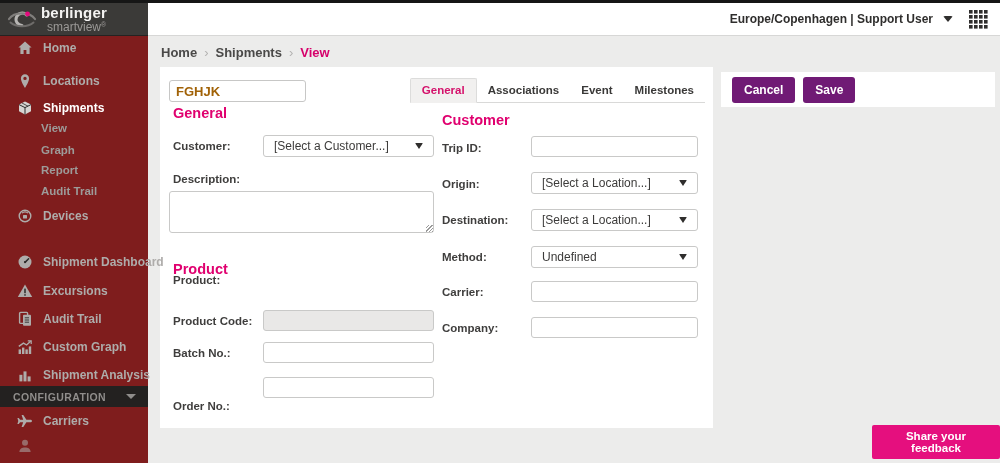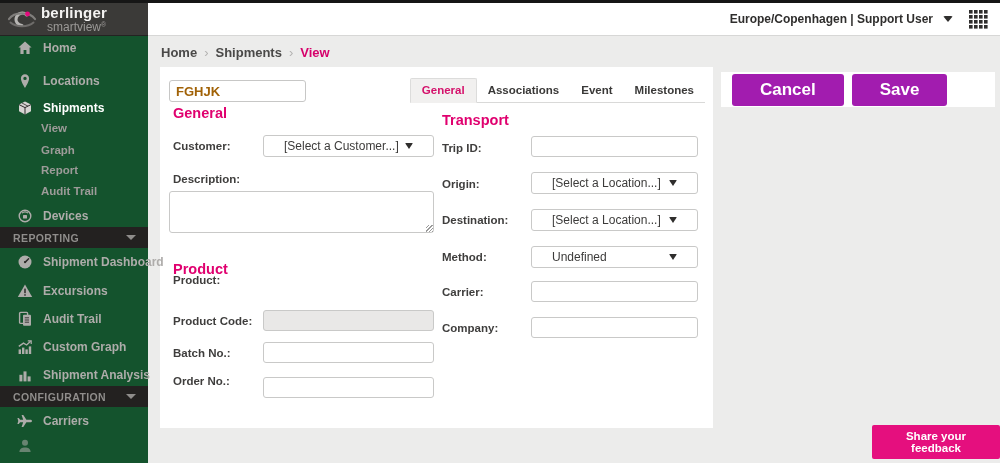--- a/index.html
+++ b/index.html
@@ -15,21 +15,21 @@
   .topbar{
     position:absolute; left:148px; top:3px; right:0; height:33px; background:#ffffff;
     border-bottom:1px solid #d7d7d6; display:flex; align-items:center; justify-content:flex-end;
     padding-right:12px; gap:10px;
   }
   .topbar .user-label{ font-size:12px; font-weight:bold; color:#2f2e2d; }
   .topbar .caret-down{ width:0; height:0; border-left:5px solid transparent; border-right:5px solid transparent; border-top:6px solid #2f2e2d; border-radius:2px; }
   .topbar .grid-icon{ display:block; margin-left:6px; }
 
   
-  .sidebar{ position:absolute; left:0; top:3px; width:148px; height:460px; background:#14532d; z-index:4; }
+  .sidebar{ position:absolute; left:0; top:3px; width:148px; height:460px; background:#7f1d1d; z-index:4; }
   .logo{ height:33px; background:#3b3a38; display:flex; align-items:center; padding-left:6px; gap:3px; border-bottom:1px solid #242322;}
   .logo-text{ line-height:1; }
   .logo-text .l1{ display:block; font-size:15px; font-weight:bold; color:#f4f3f2; letter-spacing:.2px; }
   .logo-text .l2{ display:block; font-size:12px; color:#9b9997; margin-top:1px; margin-left:6px;}
   .logo-text .mark{ font-size:7px; vertical-align:top; color:#9b9997; }
 
   .nav-item{ position:absolute; left:0; width:148px; height:24px; display:flex; align-items:center; gap:10px; padding-left:16px; cursor:pointer; }
   .nav-item .nlabel{ font-size:12px; font-weight:bold; color:#aeacaa; white-space:nowrap; }
   .nav-item.active .nlabel{ color:#ffffff; }
   .nav-sub{ position:absolute; left:0; width:148px; height:20px; display:flex; align-items:center; padding-left:41px; cursor:pointer; }
@@ -55,32 +55,32 @@
   .tabs{ position:absolute; right:8px; top:11px; display:flex; align-items:flex-end; border-bottom:1px solid #d9d9d8; }
   .tab{ font-size:11.5px; font-weight:bold; color:#3a3938; padding:5px 11px 6px; cursor:pointer; white-space:nowrap; }
   .tab.active{ color:#d4116b; background:#f1f0ef; border:1px solid #dcdcdb; border-bottom:1px solid #f1f0ef; margin-bottom:-1px; border-radius:2px 2px 0 0; }
 
   .sec-title{ position:absolute; font-size:14.5px; font-weight:bold; color:#e0006f; }
   .f-label{ position:absolute; font-size:11.5px; font-weight:bold; color:#3f3e3d; }
   .f-input{ position:absolute; height:21px; border:1px solid #c9c9c8; border-radius:3px; background:#fff;
             font-family:"Liberation Sans",sans-serif; font-size:12px; color:#3f3e3d; padding:0 6px; outline:none; }
   .f-input:disabled, .f-input.disabled{ background:#e9e8e7; }
   .f-select{ position:absolute; height:22px; border:1px solid #c9c9c8; border-radius:3px; background:#fff;
-             display:flex; align-items:center; justify-content:space-between; padding:0 20px; cursor:pointer; }
+             display:flex; align-items:center; justify-content:space-between; padding:0 10px; cursor:pointer; }
   .f-select .sel-val{ font-size:12px; color:#3c3b3a; white-space:nowrap; overflow:hidden; }
   .f-select .sel-caret{ width:0; height:0; border-left:4.5px solid transparent; border-right:4.5px solid transparent; border-top:6px solid #2f2e2d; border-radius:1px; }
   .f-textarea{ position:absolute; left:9px; top:124px; width:265px; height:42px; border:1px solid #c9c9c8; border-radius:3px; resize:none;
                font-family:"Liberation Sans",sans-serif; font-size:12px; padding:4px 6px; outline:none; }
   .resize-grip{ position:absolute; left:266px; top:158px; width:7px; height:7px;
     background:repeating-linear-gradient(135deg, transparent, transparent 1.5px, #9a9a9a 1.5px, #9a9a9a 2.5px); }
 
   
   .action-bar{ position:absolute; left:721px; top:72px; width:274px; height:35px; background:#ffffff; display:flex; align-items:center; padding-left:11px; gap:8px; }
-  .btn{ border:none; border-radius:3px; background:#a21caf; color:#fff; font-family:"Liberation Sans",sans-serif;
-        font-size:17px; font-weight:bold; padding:6px 28px; cursor:pointer; }
+  .btn{ border:none; border-radius:3px; background:#701a75; color:#fff; font-family:"Liberation Sans",sans-serif;
+        font-size:12px; font-weight:bold; padding:6px 12px; cursor:pointer; }
   .feedback-btn{ position:absolute; left:872px; top:425px; background:#e50f7e; color:#fff; border:none; border-radius:2px;
         font-family:"Liberation Sans",sans-serif; font-size:11.5px; font-weight:bold; padding:5px 9px; cursor:pointer; }
   .dim{ opacity:.55; }
 </style>
 </head>
 <body>
 
 <div class="screen">
   <div class="topstrip"></div>
 
@@ -169,24 +169,20 @@
       <span class="nicon">
         <svg width="16" height="16" viewBox="0 0 16 16">
           <circle cx="8" cy="8" r="5.8" fill="none" stroke="#aeacaa" stroke-width="1.4"></circle>
           <path d="M5 5.2A4 4 0 0 1 11 5.2" fill="none" stroke="#aeacaa" stroke-width="1.1"></path>
           <rect x="6" y="7" width="4" height="3.6" rx="0.6" fill="#aeacaa"></rect>
         </svg>
       </span>
       <span class="nlabel">Devices</span>
     </div>
 
-    <div class="nav-section" style="top:224px">
-      <span class="slabel">REPORTING</span>
-      <span class="scaret"></span>
-    </div>
 
     <div class="nav-item" style="top:247px">
       <span class="nicon">
         <svg width="16" height="16" viewBox="0 0 16 16">
           <circle cx="8" cy="8" r="6.5" fill="#aeacaa"></circle>
           <path d="M8 8.4L11.6 4.8" stroke="#2d2b2a" stroke-width="1.5" stroke-linecap="round"></path>
           <circle cx="8" cy="8" r="1.1" fill="#2d2b2a"></circle>
         </svg>
       </span>
       <span class="nlabel">Shipment Dashboard</span>
@@ -298,24 +294,24 @@
     <div class="sec-title" style="left:13px; top:194px;">Product</div>
 
     <div class="f-label" style="left:13px; top:207px;">Product:</div>
 
     <div class="f-label" style="left:13px; top:248px;">Product Code:</div>
     <input class="f-input" style="left: 103px; top: 243px; width: 171px;" disabled="" value="">
 
     <div class="f-label" style="left:13px; top:280px;">Batch No.:</div>
     <input class="f-input" style="left: 103px; top: 275px; width: 171px;" value="">
 
-    <div class="f-label" style="left:13px; top:308px;">Order No.:</div>
+    <div class="f-label" style="left:13px; top:333px;">Order No.:</div>
     <input class="f-input" style="left: 103px; top: 310px; width: 171px;" value="">
 
-    <div class="sec-title" style="left:282px; top:45px;">Transport</div>
+    <div class="sec-title" style="left:282px; top:45px;">Customer</div>
 
     <div class="f-label" style="left:282px; top:75px;">Trip ID:</div>
     <input class="f-input" style="left: 371px; top: 69px; width: 167px;" value="">
 
     <div class="f-label" style="left:282px; top:111px;">Origin:</div>
     <div class="f-select" style="left:371px; top:105px; width:167px;">
       <span class="sel-val">[Select a Location...]</span>
       <span class="sel-caret"></span>
     </div>
 

